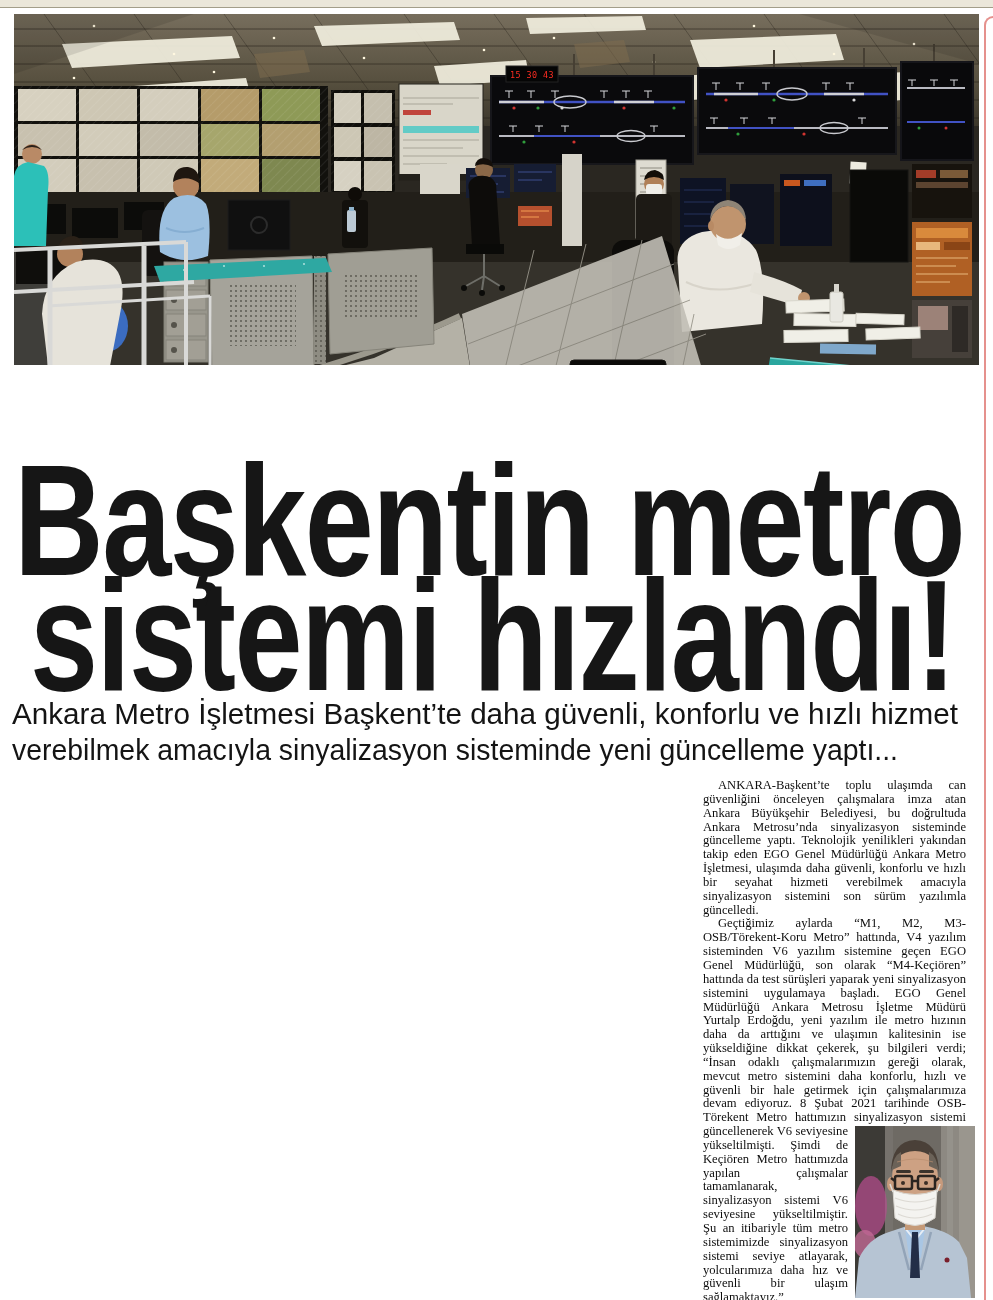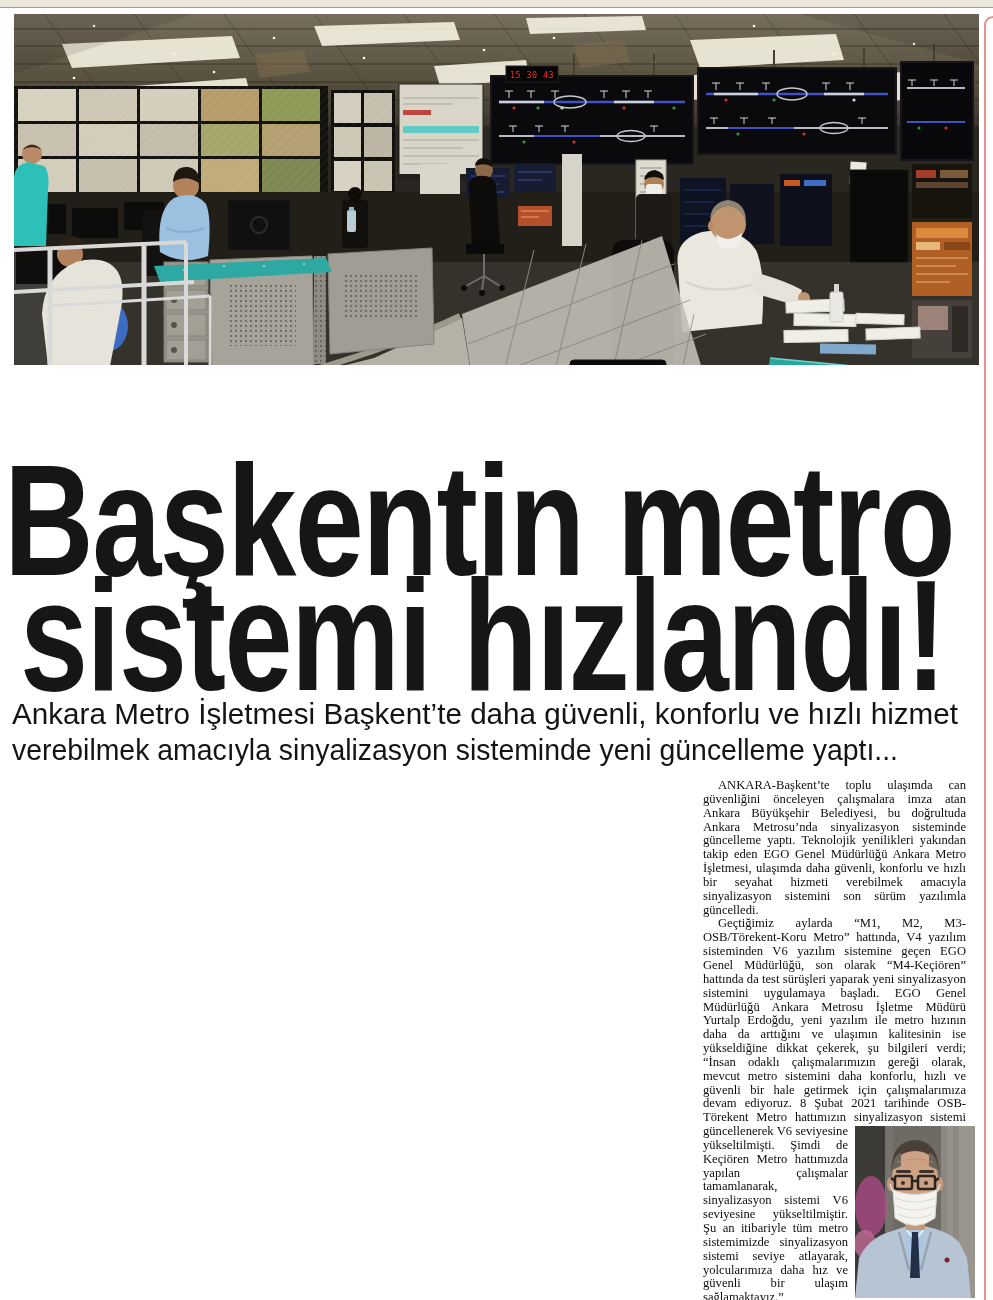--- a/index.html
+++ b/index.html
@@ -3,21 +3,21 @@
 <meta charset="utf-8">
 <style>
   html,body{margin:0;padding:0;background:#ffffff;}
   .page{position:relative;width:993px;height:1300px;background:#ffffff;overflow:hidden;
         font-family:"Liberation Sans",sans-serif;}
   .top-strip{position:absolute;left:0;top:0;width:993px;height:7px;background:#ebe7da;
         border-bottom:1px solid #a39e8a;}
   .main-photo{position:absolute;left:14px;top:14px;width:965px;height:351px;margin:0;
         background:#3a352c;overflow:hidden;}
   .main-photo svg{display:block;}
-  .headline{position:absolute;left:4px;top:460px;width:965px;height:244px;}
+  .headline{position:absolute;left:14px;top:460px;width:965px;height:244px;}
   .headline text{font-family:"Liberation Sans",sans-serif;font-weight:bold;fill:#161616;
         letter-spacing:-2px;}
   .subheadline{position:absolute;left:10px;top:697px;width:973px;height:78px;}
   .subheadline text{font-family:"Liberation Sans",sans-serif;fill:#141414;}
   .article{position:absolute;left:703px;top:779px;width:263px;
         font-family:"Liberation Serif",serif;font-size:12.6px;line-height:13.85px;
         color:#0d0d0d;text-align:justify;}
   .article p{margin:0;text-indent:15px;}
   .article .b{font-weight:normal;}
   .portrait-float{float:right;width:120px;height:172px;margin:1px -9px 0 7px;display:block;}

